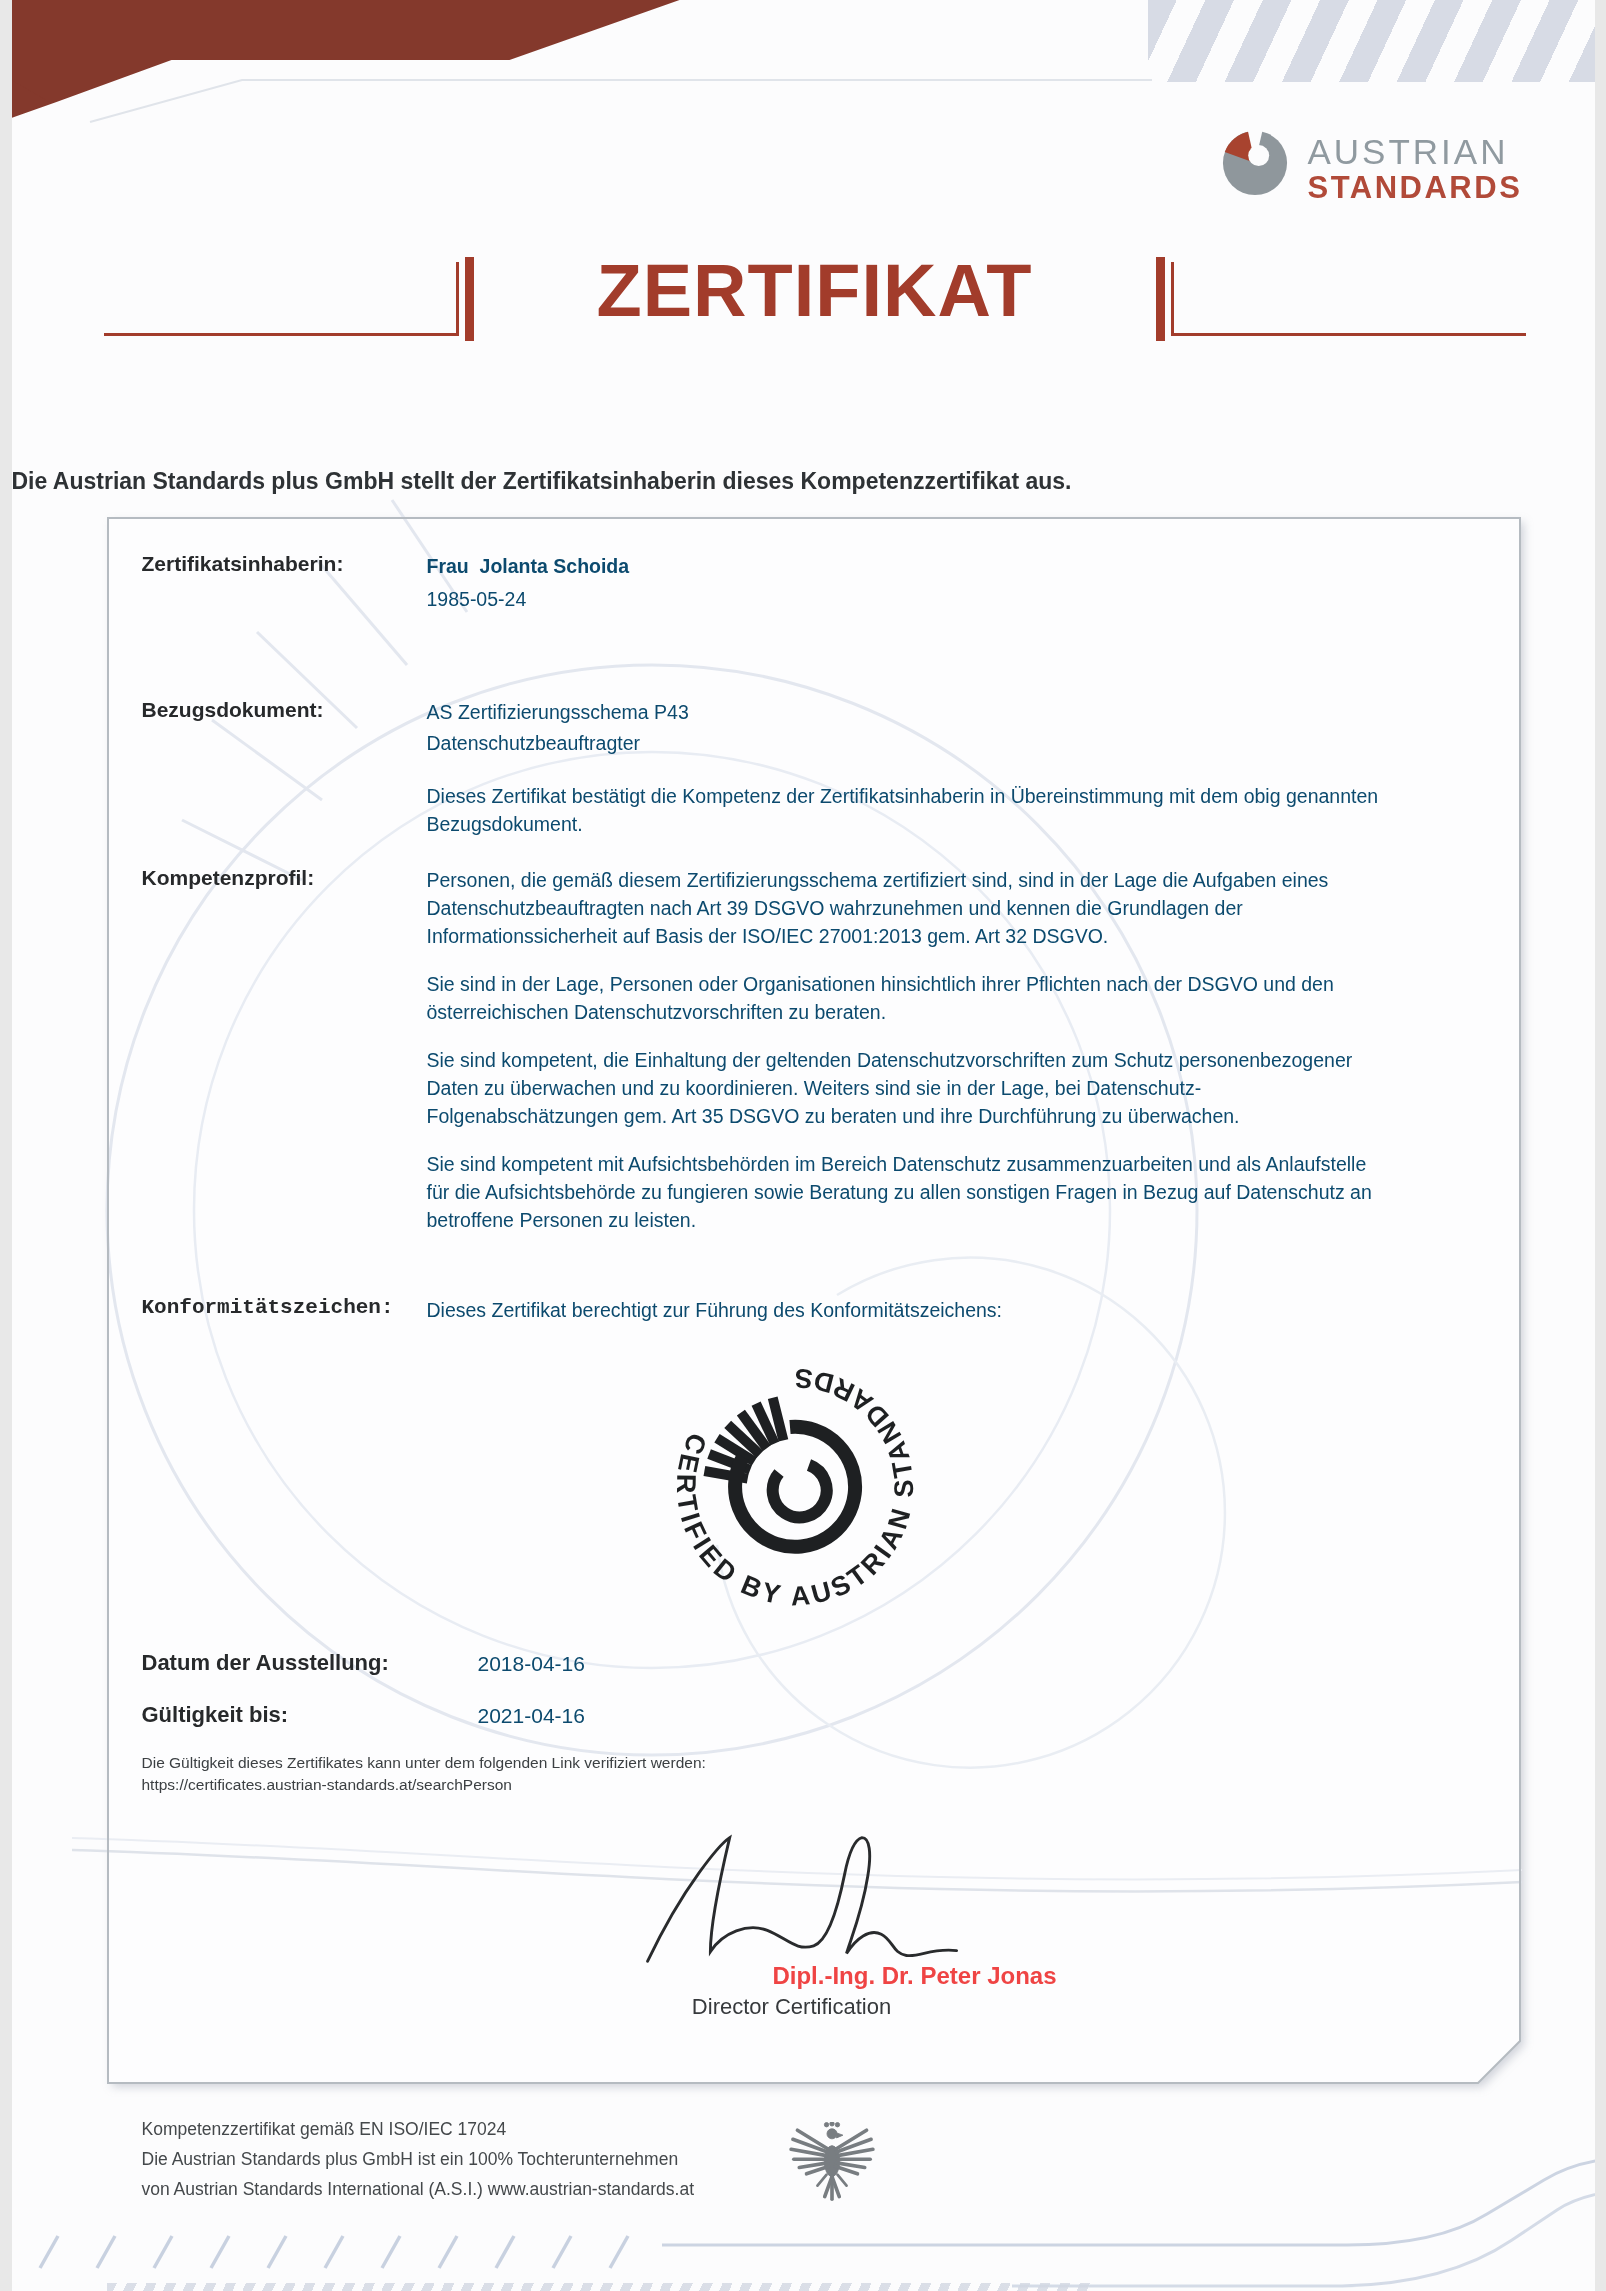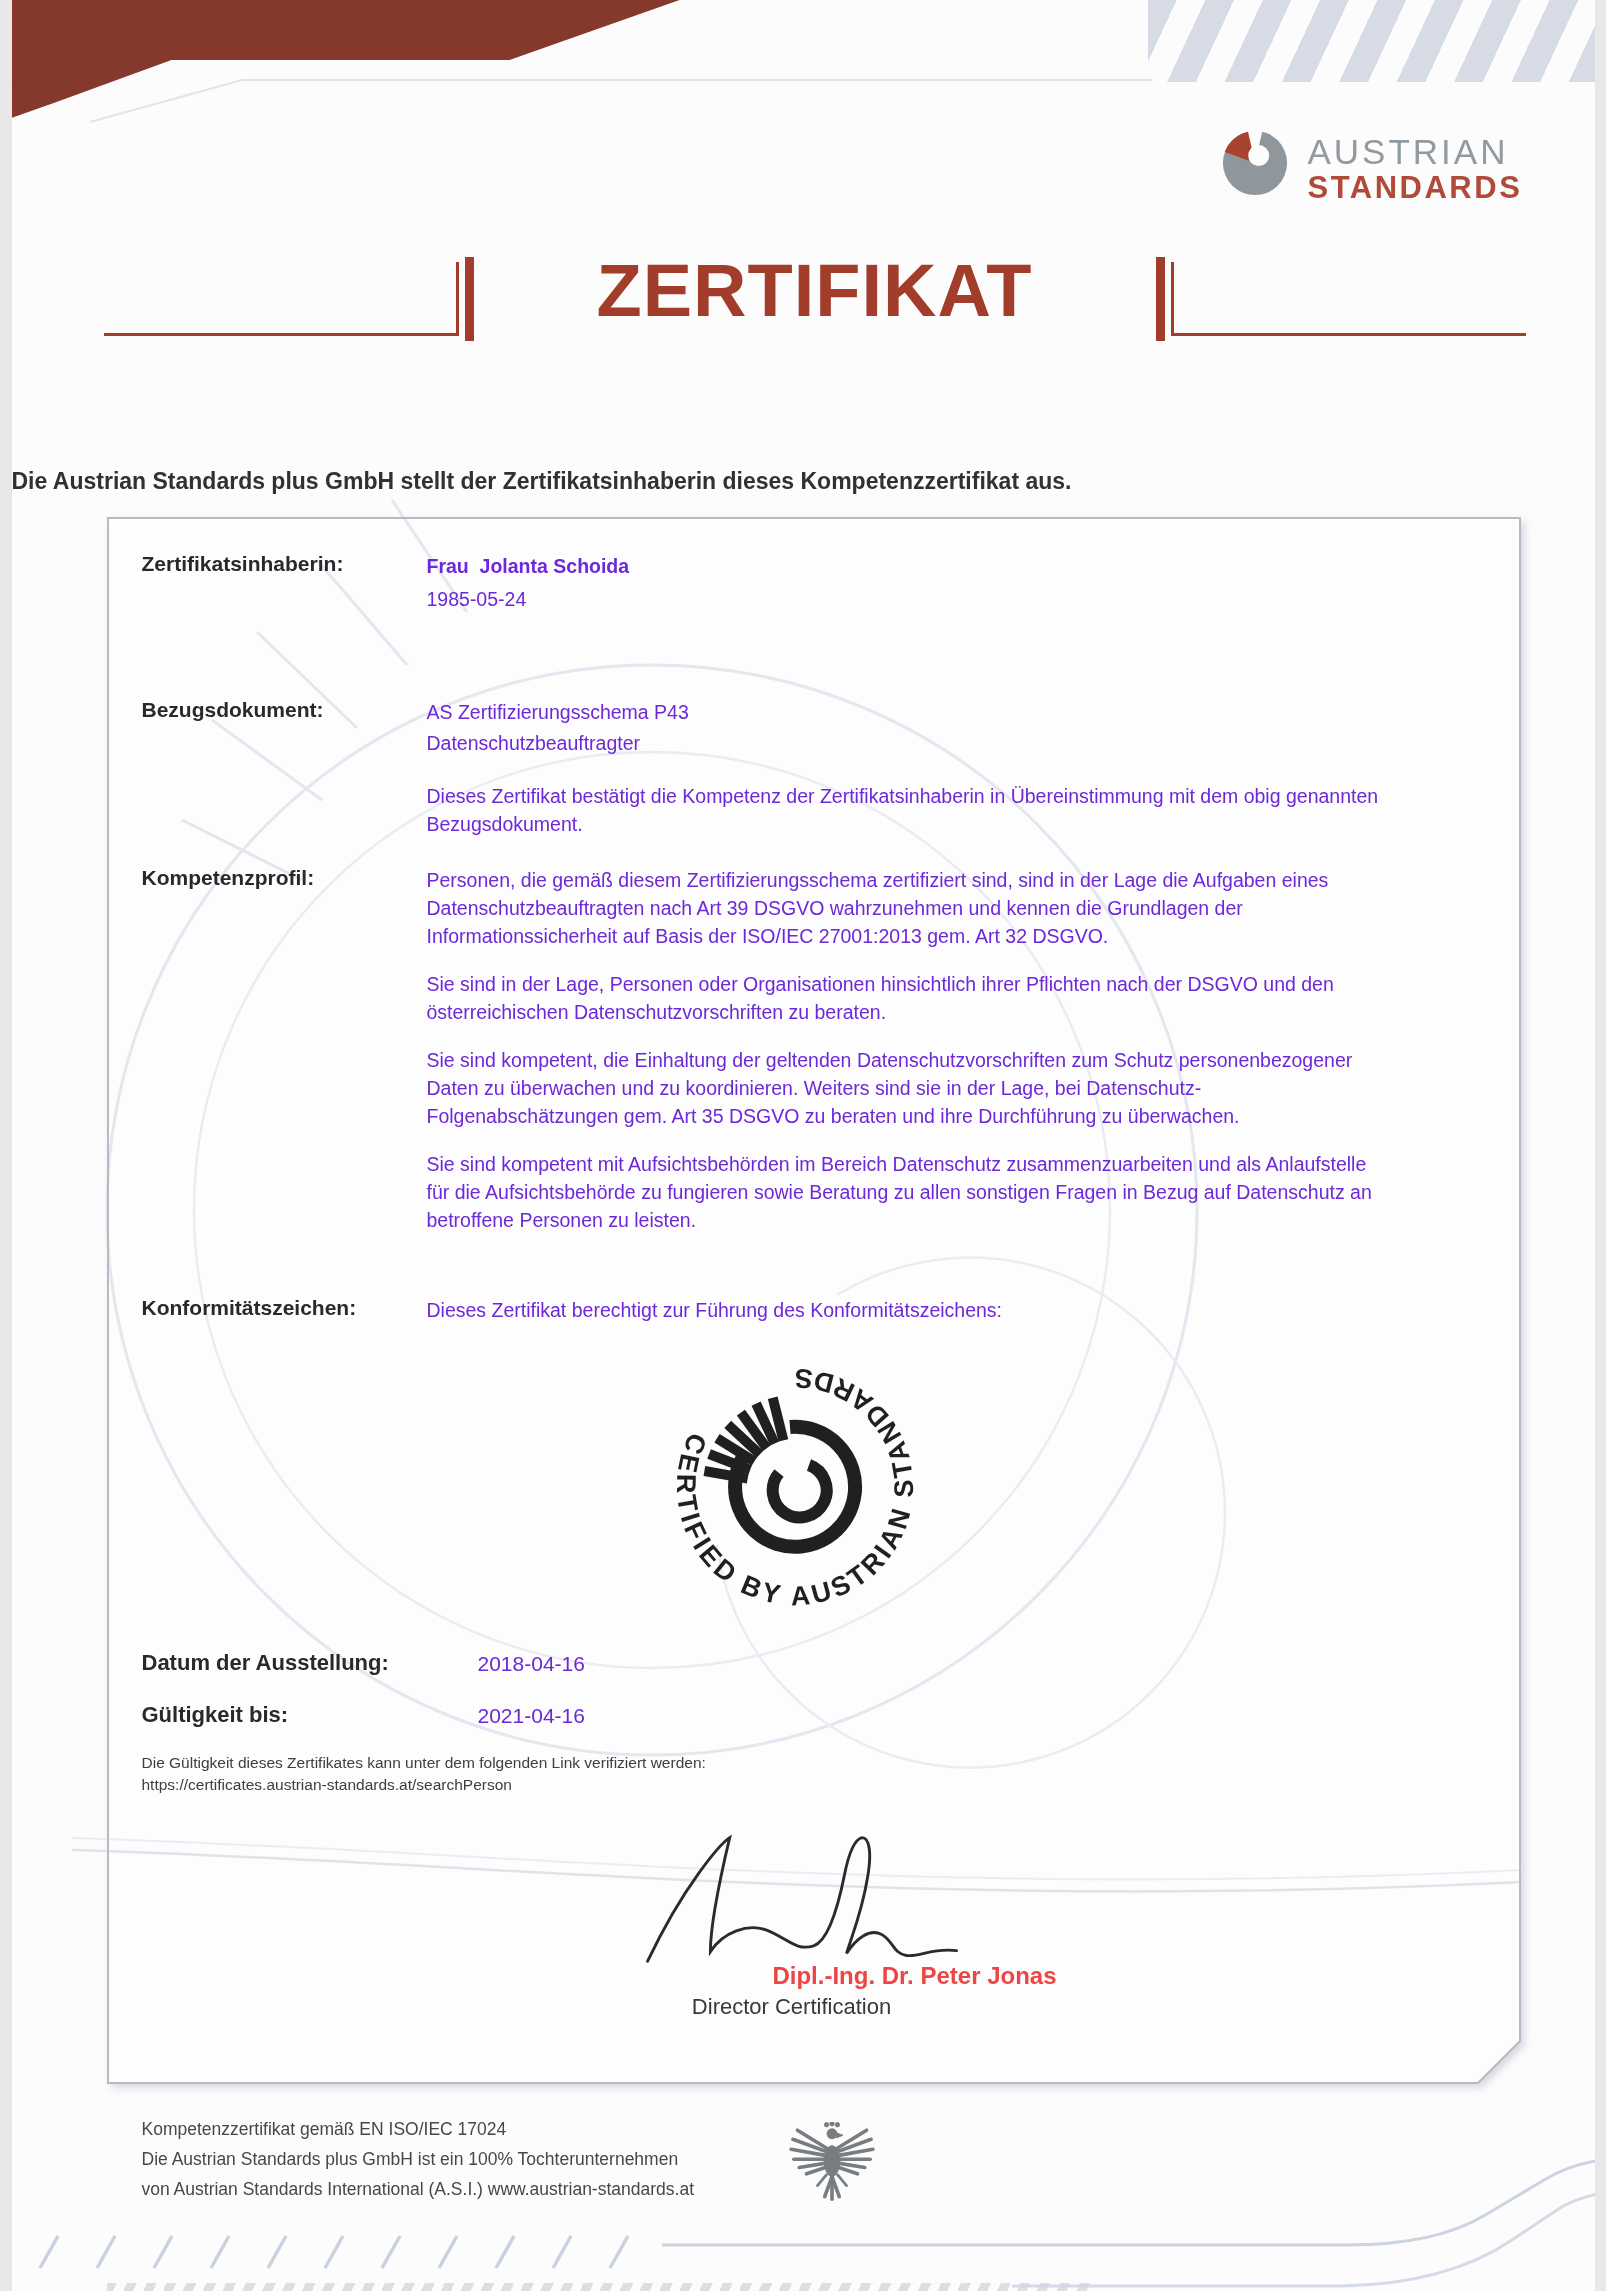--- a/index.html
+++ b/index.html
@@ -33,21 +33,21 @@
   
   .title{left:0; top:248px; width:1606px; text-align:center;
     font-size:74px; font-weight:bold; letter-spacing:1px; color:#a23c2b;}
   .rule{background:#a23c2b;}
   .cert-number{left:0; top:392px; width:1606px; text-align:center;
     font-size:27px; font-weight:bold; color:#43474b;}
   .intro{left:0; top:468px; width:1606px; text-align:left;
     font-size:23px; font-weight:bold; color:#2e3235;}
   
   .lbl{font-size:21px; font-weight:bold; color:#27292b; white-space:nowrap;}
-  .val{font-size:19.5px; line-height:28px; color:#6d28d9; white-space:pre-wrap;}
+  .val{font-size:19.5px; line-height:28px; color:#0c4a6e; white-space:pre-wrap;}
   .val-strong{font-weight:bold;}
   .para{margin:0 0 20px 0;}
   .paras{width:965px;}
   .lbl-lg{font-size:22px;}
   .val-lg{font-size:21px;}
   .smallnote{font-size:15.5px; line-height:22px; color:#3c4043;}
   .sig-name{left:515px; top:1962px; width:530px; text-align:right; font-size:24px; font-weight:bold; color:#ef4444;}
   .sig-title{left:515px; top:1994px; width:530px; text-align:center; font-size:22px; color:#36393c;}
   .footer{left:130px; top:2114px; font-size:17.5px; line-height:30px; color:#44484b;}
   svg{display:block;}
@@ -131,21 +131,21 @@
   <div class="abs val" style="left:415px;top:782px;width:960px;">Dieses Zertifikat bestätigt die Kompetenz der Zertifikatsinhaberin in Übereinstimmung mit dem obig genannten Bezugsdokument.</div>
 
   <div class="abs lbl" style="left:130px;top:866px;">Kompetenzprofil:</div>
   <div class="abs paras" style="left:415px;top:866px;">
     <p class="val para">Personen, die gemäß diesem Zertifizierungsschema zertifiziert sind, sind in der Lage die Aufgaben eines Datenschutzbeauftragten nach Art 39 DSGVO wahrzunehmen und kennen die Grundlagen der Informationssicherheit auf Basis der ISO/IEC 27001:2013 gem. Art 32 DSGVO.</p>
     <p class="val para">Sie sind in der Lage, Personen oder Organisationen hinsichtlich ihrer Pflichten nach der DSGVO und den österreichischen Datenschutzvorschriften zu beraten.</p>
     <p class="val para">Sie sind kompetent, die Einhaltung der geltenden Datenschutzvorschriften zum Schutz personenbezogener Daten zu überwachen und zu koordinieren. Weiters sind sie in der Lage, bei Datenschutz-Folgenabschätzungen gem. Art 35 DSGVO zu beraten und ihre Durchführung zu überwachen.</p>
     <p class="val para">Sie sind kompetent mit Aufsichtsbehörden im Bereich Datenschutz zusammenzuarbeiten und als Anlaufstelle für die Aufsichtsbehörde zu fungieren sowie Beratung zu allen sonstigen Fragen in Bezug auf Datenschutz an betroffene Personen zu leisten.</p>
   </div>
 
-  <div class="abs lbl" style="left:130px;top:1296px;">Konformitätszeichen:</div>
+  <div class="abs lbl" style="left:130px;top:1296px;font-family:Liberation Mono, monospace;">Konformitätszeichen:</div>
   <div class="abs val" style="left:415px;top:1296px;width:960px;">Dieses Zertifikat berechtigt zur Führung des Konformitätszeichens:</div>
 
   <svg class="abs" style="left:618px;top:1322px;" width="330" height="330" viewBox="0 0 330 330">
     <defs>
       <path id="sealring" d="M62.8,106 A118 118 0 1 0 267.2,224 A118 118 0 1 0 62.8,106" fill="none"></path>
     </defs>
     <g stroke="#1e2022" stroke-width="10">
       <line x1="117.7" y1="156.7" x2="74.4" y2="149.0"></line>
       <line x1="120.2" y1="147.8" x2="79.1" y2="132.0"></line>
       <line x1="124.3" y1="139.6" x2="87.0" y2="116.2"></line>

